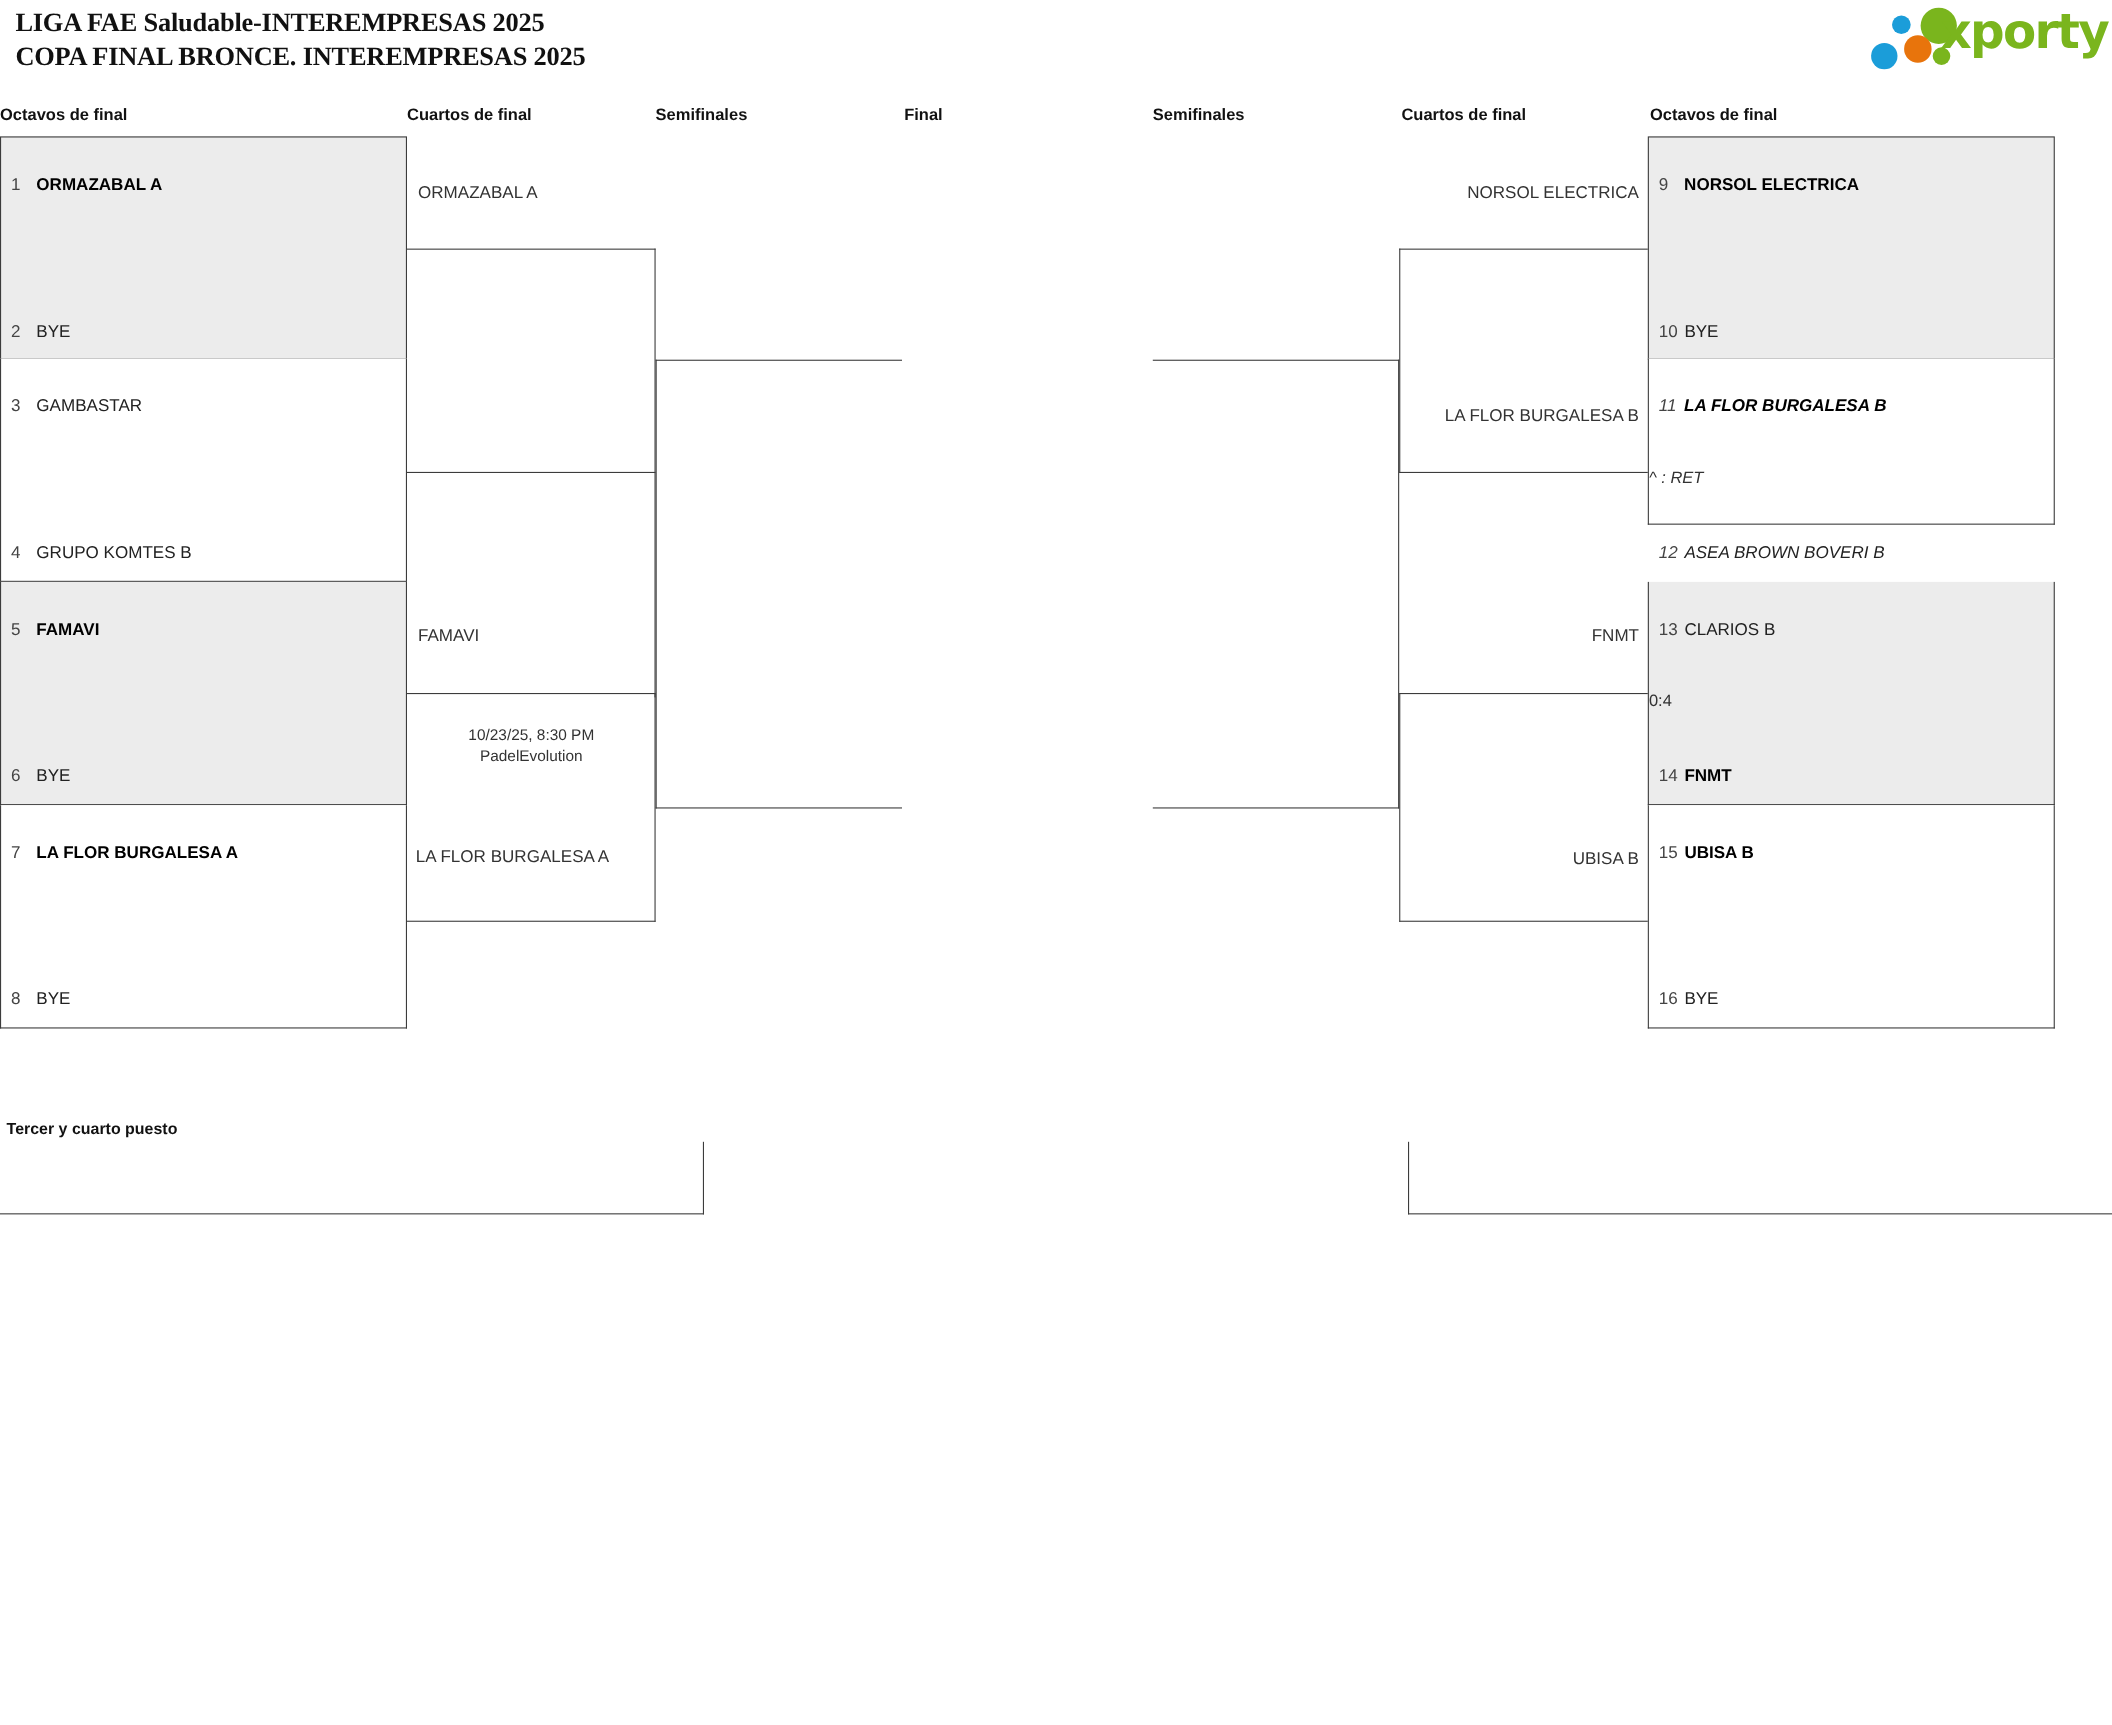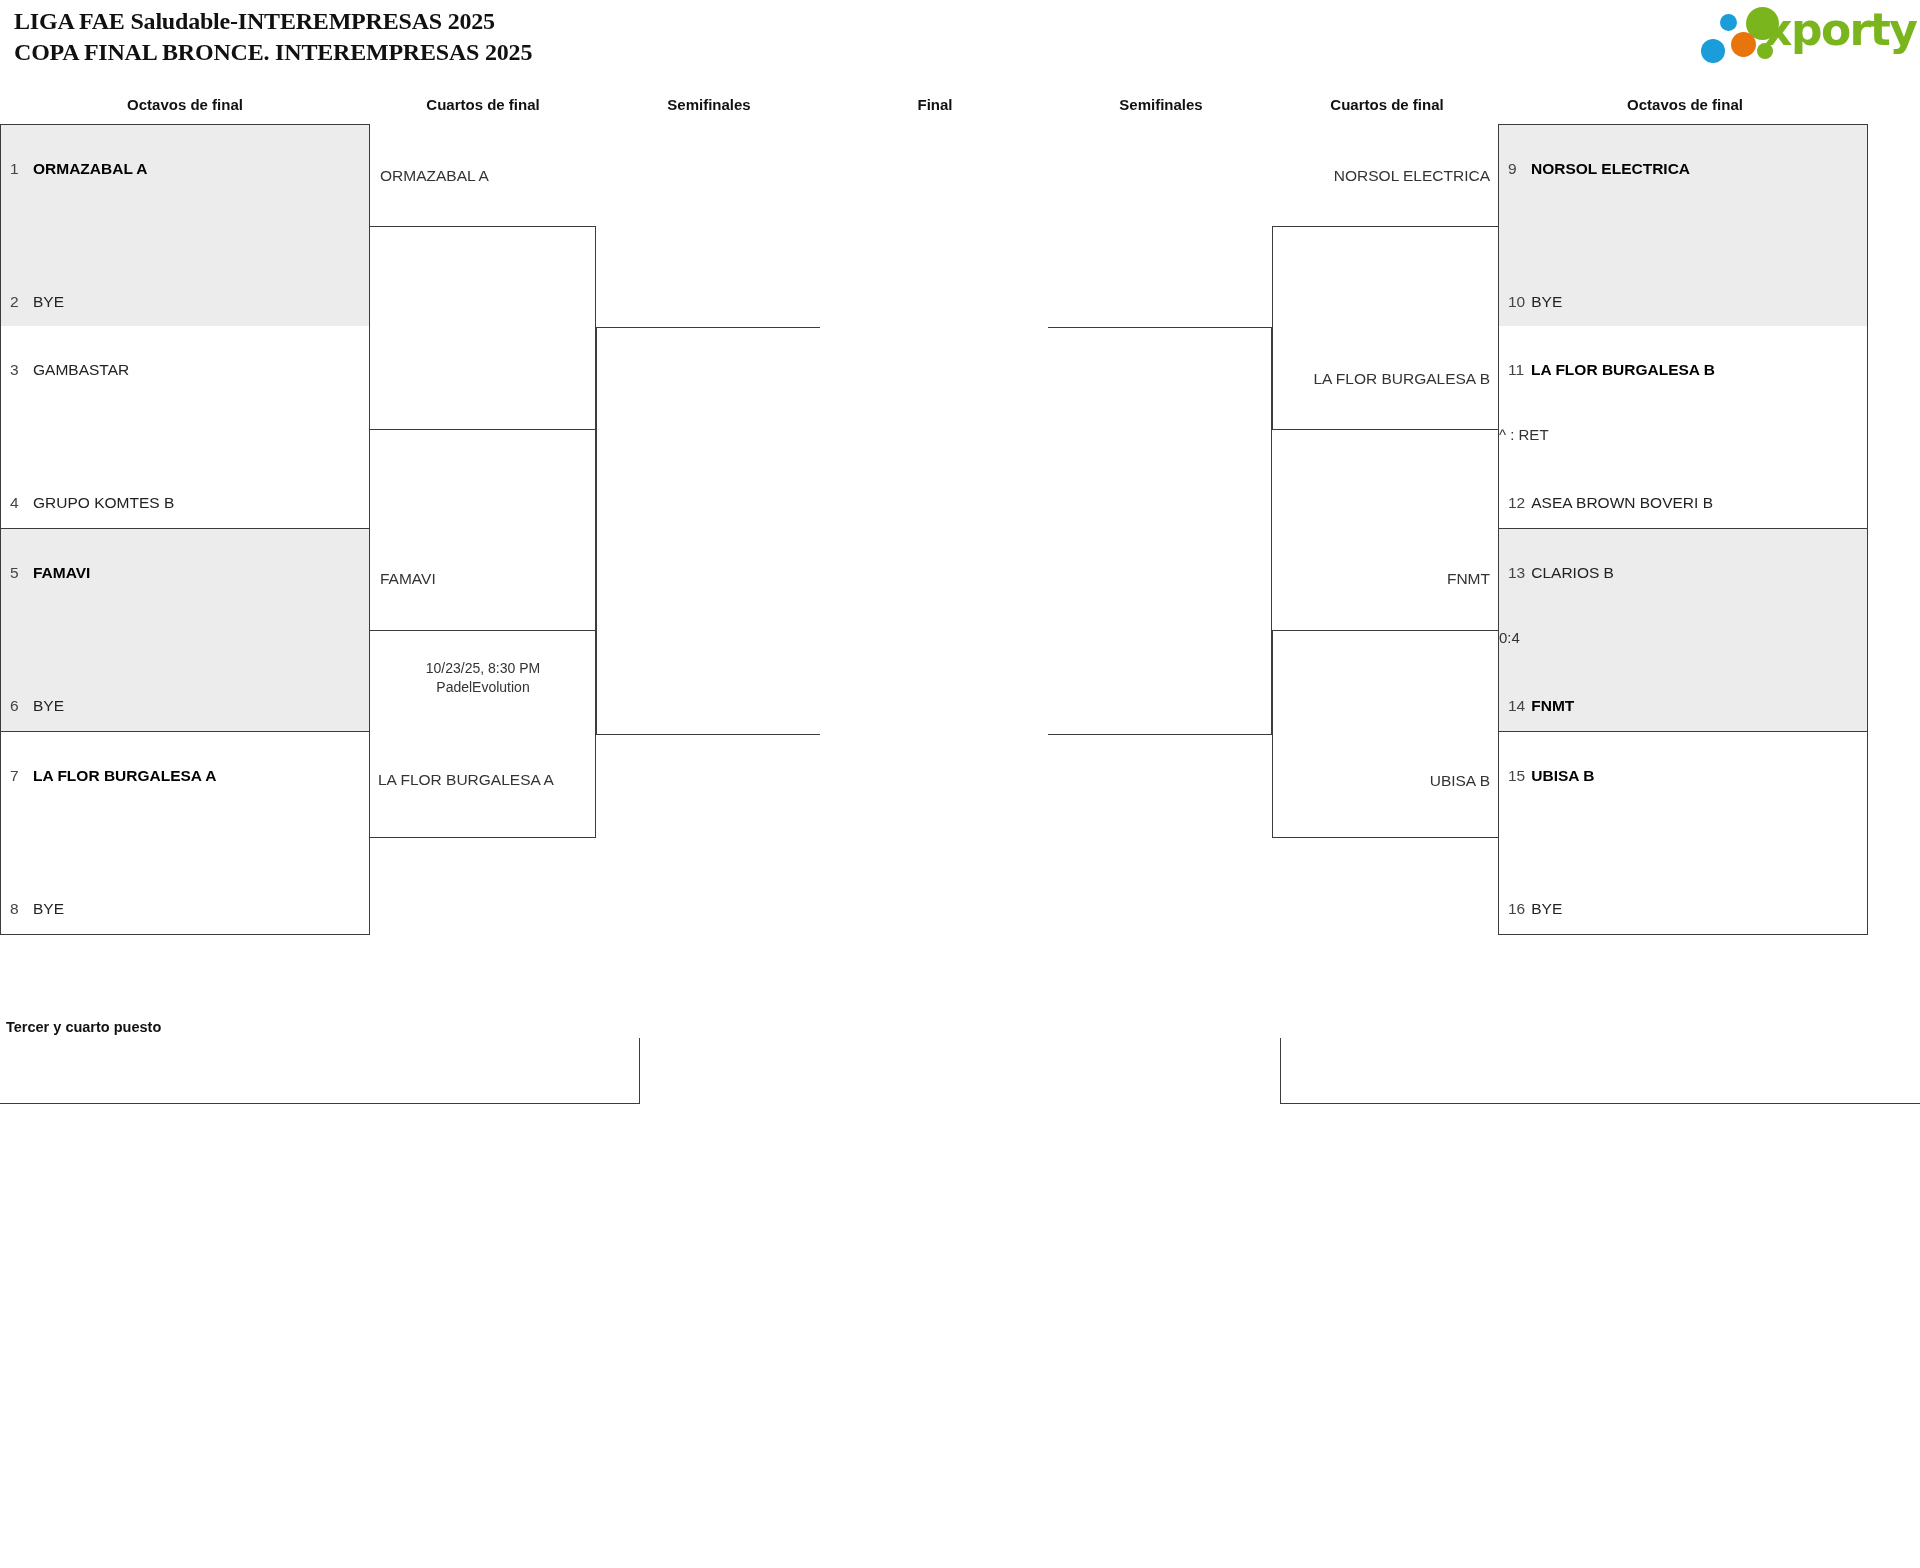--- a/index.html
+++ b/index.html
@@ -26,21 +26,21 @@
   #logo .wordmark{
     position:absolute;left:72px;top:2px;
     font-size:44px;font-weight:700;color:#7ab51d;letter-spacing:-1.5px;
     font-family:"DejaVu Sans",sans-serif;line-height:1;
   }
   .dot{position:absolute;border-radius:50%;}
 
   
   .round-label{
     font-size:15px;font-weight:700;color:#111;
-    text-align:center;white-space:nowrap;top:96px;
+    white-space:nowrap;top:96px;
   }
 
   
   .slot{
     box-sizing:border-box;
     border:1px solid #3c3c3c;
     background:#ffffff;
   }
   .slot.shaded{background:#ececec;}
   .slot.nb-top{border-top:none;}
@@ -174,21 +174,21 @@
   <div class="seed-row right-col" style="top:35px;">
     <span class="seed-num">9</span>
     <span class="seed-name win">NORSOL ELECTRICA</span>
   </div>
   <div class="seed-row right-col" style="top:168px;">
     <span class="seed-num">10</span>
     <span class="seed-name">BYE</span>
   </div>
 </div>
 
-<div class="abs slot nb-top" style="left:1498px;top:326px;width:370px;height:203px;">
+<div class="abs slot nb-top" style="left:1498px;top:326px;width:370px;height:151px;font-style:italic;">
   <div class="seed-row right-col" style="top:35px;">
     <span class="seed-num">11</span>
     <span class="seed-name win">LA FLOR BURGALESA B</span>
   </div>
   <div class="score-line" style="top:100px;">^ : RET</div>
   <div class="seed-row right-col" style="top:168px;">
     <span class="seed-num">12</span>
     <span class="seed-name">ASEA BROWN BOVERI B</span>
   </div>
 </div>

